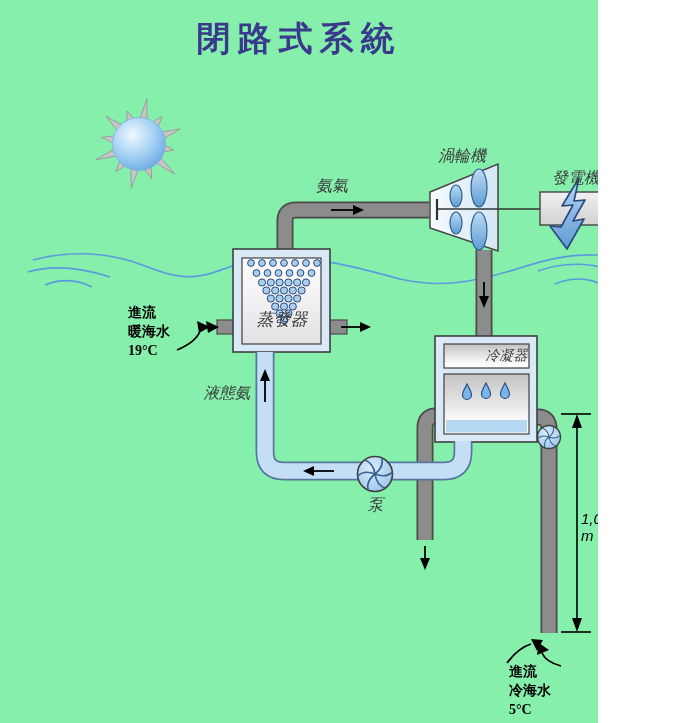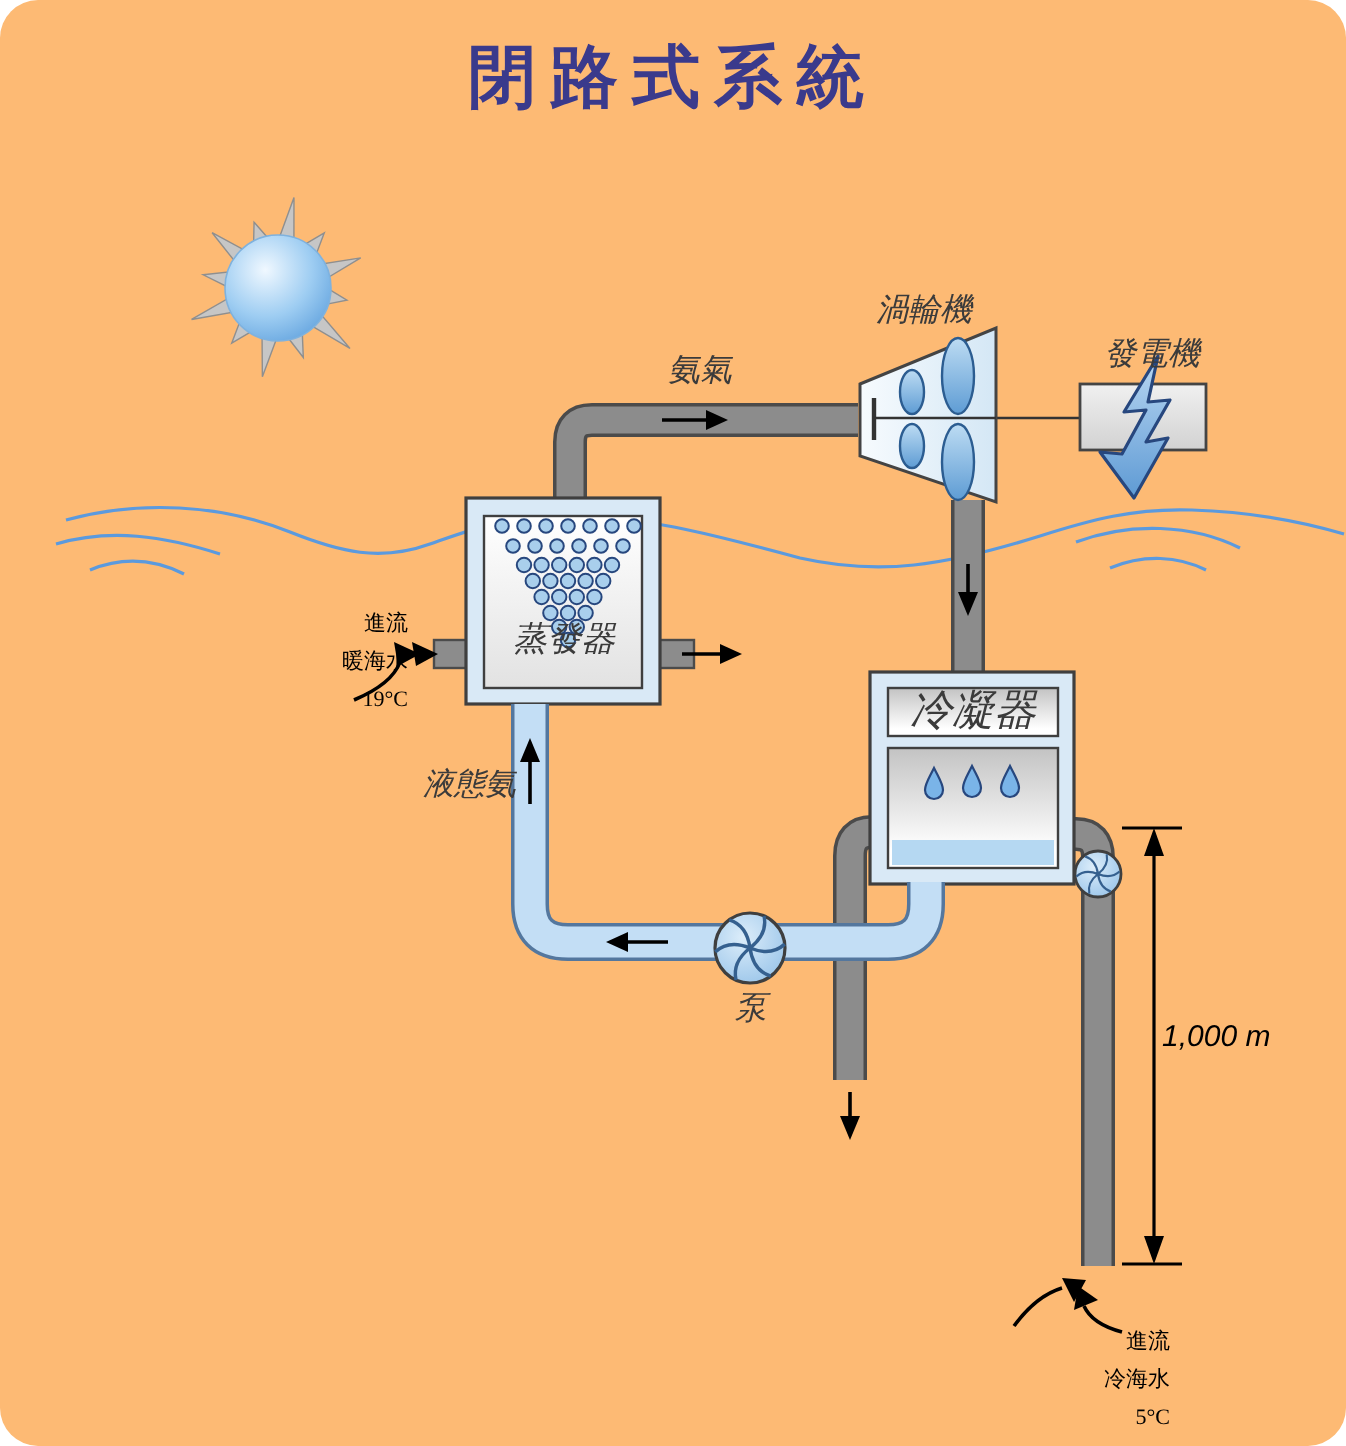--- a/index.html
+++ b/index.html
@@ -1,24 +1,24 @@
 <!DOCTYPE html>
 <html><head>
 <meta charset="utf-8">
 <style>
   html,body{margin:0;padding:0;background:#ffffff;}
-  #stage{position:relative;width:673px;height:723px;background:#fdba74;overflow:hidden;
-         font-family:"Liberation Serif", serif;border-radius:19px;}
+  #stage{position:relative;width:598px;height:723px;background:#86efac;overflow:hidden;
+         font-family:"Liberation Serif", serif;}
   #diagram-svg{position:absolute;left:0;top:0;}
   .lbl{position:absolute;color:#3b3b3b;font-size:16px;line-height:19px;white-space:nowrap;font-style:italic;}
   .lbl.center{text-align:center;}
   #page-title{position:absolute;left:0;top:16px;width:100%;text-align:center;
               font-size:34px;font-weight:bold;letter-spacing:7px;}
-  .flow-block{position:absolute;text-align:right;font-weight:normal;color:#000;
-              font-size:11px;line-height:19px;}
+  .flow-block{position:absolute;text-align:left;font-weight:bold;color:#000;
+              font-size:14px;line-height:19px;}
   #depth-label{position:absolute;font-family:"Liberation Sans",sans-serif;
                font-size:15px;color:#000;font-style:italic;}
   
   .wave{fill:none;stroke:#5b9ade;stroke-width:1.6;}
   .pipe-gray-outer{fill:none;stroke:#4b4b4b;stroke-width:17;}
   .pipe-gray-inner{fill:none;stroke:#8c8c8c;stroke-width:13.5;}
   .pipe-blue-outer{fill:none;stroke:#54779e;stroke-width:19;}
   .pipe-blue-inner{fill:none;stroke:#c3def5;stroke-width:15.5;}
   .stub{fill:#8c8c8c;stroke:#4b4b4b;stroke-width:1.2;}
   .blk{stroke:#000;stroke-width:1.8;fill:none;}
@@ -245,24 +245,24 @@
           <polygon points="-3.5,-26 3.5,-26 0,-35" transform="rotate(340)"></polygon>
         </g>
       <circle cx="0" cy="0" r="26.5" fill="url(#sunBall)" stroke="#7fb2de" stroke-width="0.8"></circle>
     </g>
   </svg>
 
   <div id="page-title" style="color: rgb(58, 58, 140);">閉路式系統</div>
 
   <div class="lbl center" style="left:422px;top:146px;width:80px;">渦輪機</div>
   <div class="lbl center" style="left:536px;top:168px;width:80px;">發電機</div>
-  <div class="lbl center" style="left:322px;top:176px;width:56px;">氨氣</div>
+  <div class="lbl center" style="left:304px;top:176px;width:56px;">氨氣</div>
   <div class="lbl center" style="left:244px;top:310px;width:76px;font-size:17px;">蒸發器</div>
-  <div class="lbl center" style="left:444px;top:346px;width:85px;font-size:21px;">冷凝器</div>
-  <div class="lbl center" style="left:196px;top:383px;width:62px;font-size:15.5px;text-align:right;">液態氨</div>
+  <div class="lbl center" style="left:444px;top:346px;width:85px;font-size:14px;padding-left:20px;">冷凝器</div>
+  <div class="lbl center" style="left:196px;top:383px;width:62px;font-size:15.5px;">液態氨</div>
   <div class="lbl center" style="left:359px;top:495px;width:33px;">泵</div>
 
   <div class="flow-block" style="left:128px;top:303px;width:76px;">
     <div>進流</div>
     <div>暖海水</div>
     <div>19°C</div>
   </div>
 
   <div class="flow-block" style="left:509px;top:662px;width:76px;">
     <div>進流</div>

